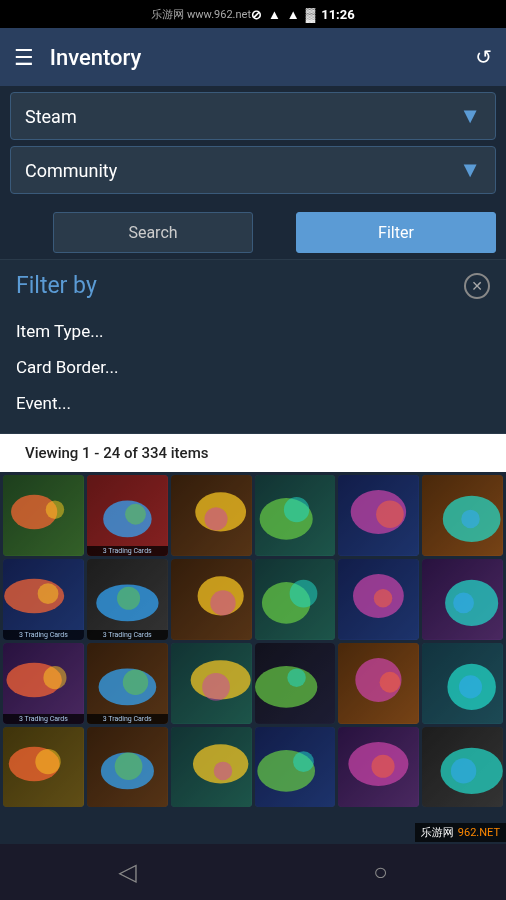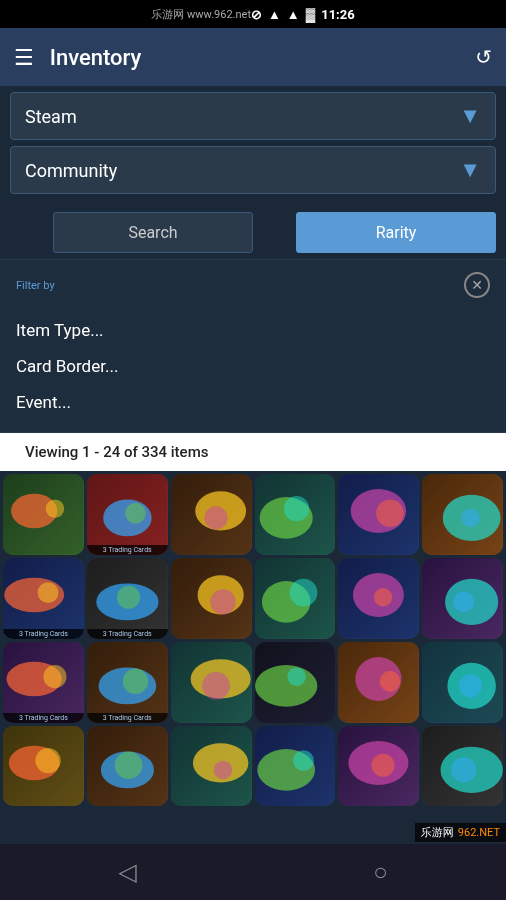--- a/index.html
+++ b/index.html
@@ -120,21 +120,21 @@
       border-bottom: 1px solid #2a3a4a;
     }
     .filter-header {
       display: flex;
       align-items: center;
       justify-content: space-between;
       margin-bottom: 14px;
     }
     .filter-by-label {
       color: #5b9bd5;
-      font-size: 11px;
+      font-size: 23px;
     }
     .close-filter-icon {
       width: 26px;
       height: 26px;
       border-radius: 50%;
       border: 2px solid #888;
       display: flex;
       align-items: center;
       justify-content: center;
       cursor: pointer;
@@ -162,21 +162,21 @@
       background: #1b2838;
       display: grid;
       grid-template-columns: repeat(6, 1fr);
       gap: 3px;
       padding: 3px;
       overflow: hidden;
     }
     .grid-item {
       aspect-ratio: 1;
       background: #2a3a4a;
-      border-radius: 10px;
+      border-radius: 4px;
       overflow: hidden;
       position: relative;
       cursor: pointer;
     }
     .grid-item-inner {
       width: 100%;
       height: 100%;
       display: flex;
       align-items: center;
       justify-content: center;
@@ -269,21 +269,21 @@
     <span>Community</span>
     <span class="dropdown-arrow">▼</span>
   </div>
 </div>
 
 <div class="tab-bar">
   <div class="tab tab-inactive">
     <span>Search</span>
   </div>
   <div class="tab tab-active">
-    <span>Rarity</span>
+    <span>Filter</span>
   </div>
 </div>
 
 <div class="filter-panel">
   <div class="filter-header">
     <span class="filter-by-label">Filter by</span>
     <div class="close-filter-icon">✕</div>
   </div>
   <div class="filter-option">Item Type...</div>
   <div class="filter-option">Card Border...</div>

